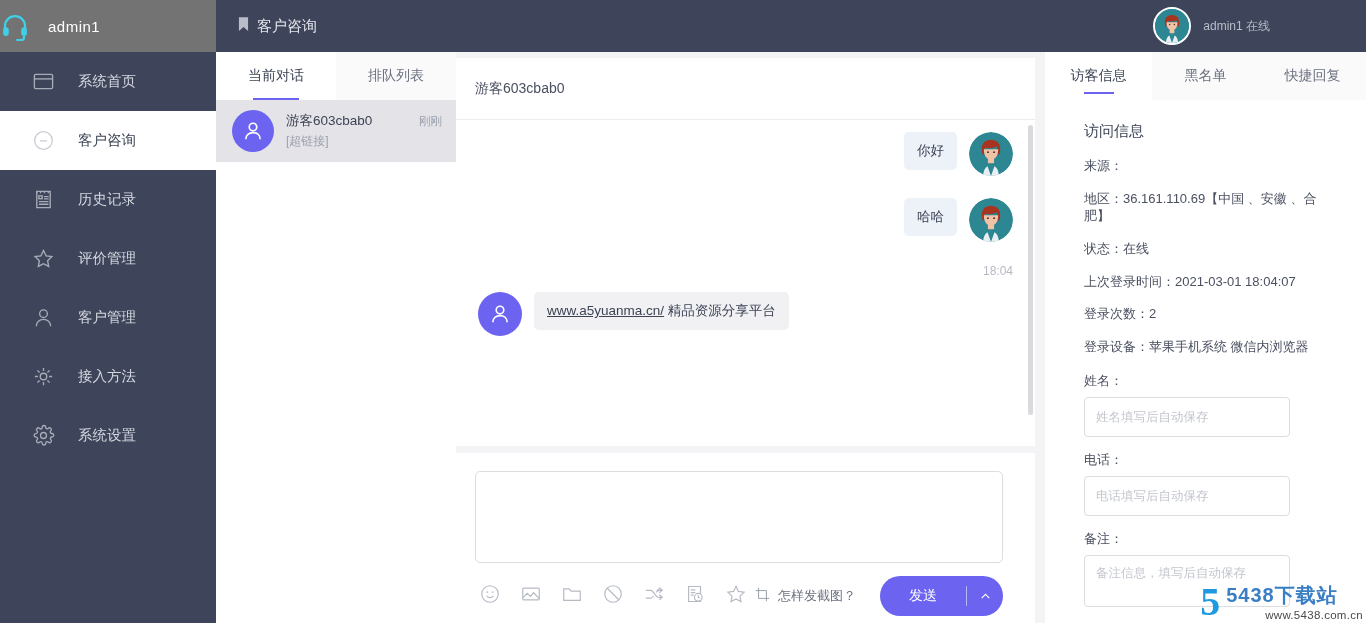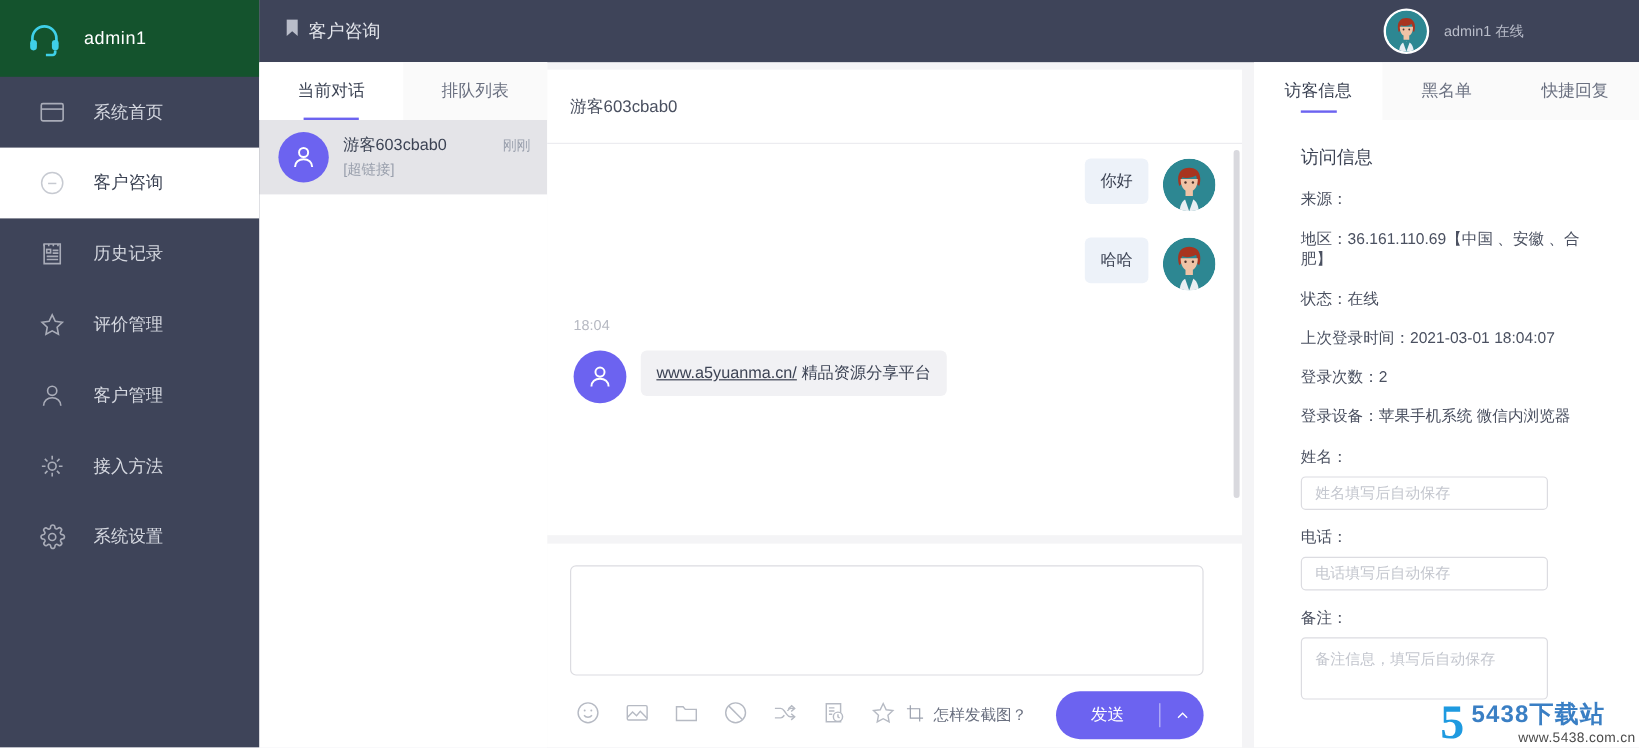--- a/index.html
+++ b/index.html
@@ -13,23 +13,23 @@
 
   
   .sidebar {
     width: 216px; height: 623px;
     background: #3e4459;
     flex: 0 0 216px;
     display: flex; flex-direction: column;
     position: relative;
   }
   .logo-bar {
-    height: 64px; background: #14532d;
+    height: 52px; background: #737373;
     display: flex; align-items: center;
-    padding-left: 22px; gap: 18px;
+    gap: 18px;
   }
   .logo-icon { width: 30px; height: 30px; display: block; }
   .logo-text { color: #ffffff; font-size: 15px; letter-spacing: .5px; }
 
   .nav-item {
     height: 59px;
     display: flex; align-items: center;
     color: #d5d8e0; font-size: 14.5px;
     cursor: pointer;
     position: relative;
@@ -128,21 +128,21 @@
     max-width: 380px; line-height: 1.45;
   }
   .bubble.in { background: #f1f1f4; }
   .msg-av {
     width: 44px; height: 44px; border-radius: 50%;
     flex: 0 0 44px; overflow: hidden;
   }
   .msg.out .msg-av { margin-left: 12px; }
   .msg.in .msg-av { margin-right: 12px; background:#6c63f0; display:flex; align-items:center; justify-content:center; }
   .msg-time {
-    text-align: left; font-size: 12px; color: #b6b9c2;
+    text-align: right; font-size: 12px; color: #b6b9c2;
     margin: 2px 0 14px 0;
   }
   .bubble a { color: #3c4354; text-decoration: underline; }
 
   
   .composer {
     background: #ffffff; flex: 0 0 170px;
     margin-top: 7px; display: flex; flex-direction: column;
     padding: 18px 32px 0 19px;
   }
@@ -178,21 +178,21 @@
   .info-tab.active { color: #3c4354; background: #ffffff; }
   .info-tab.active::after {
     content: ""; position: absolute; bottom: 6px; left: 50%; transform: translateX(-50%);
     width: 30px; height: 2px; background: #6c63f0;
   }
   .info-body { flex: 1 1 auto; padding: 22px 46px 0 39px; overflow: hidden; position: relative; }
   .info-h { font-size: 15px; color: #3c4354; margin-bottom: 17px; }
   .info-line { font-size: 13px; color: #4a5060; margin-bottom: 16px; line-height: 1.3; }
   .field-label { font-size: 13px; color: #4a5060; margin-bottom: 7px; }
   .field-input {
-    width: 206px; height: 28px; border: 1px solid #dcdce1; border-radius: 4px;
+    width: 206px; height: 40px; border: 1px solid #dcdce1; border-radius: 4px;
     padding: 0 11px; font-size: 12.5px; color: #ef4444; outline: none;
     font-family: inherit; background:#fff; margin-bottom: 14px;
   }
   .field-input::placeholder { color: #c3c6ce; }
   .field-area {
     width: 206px; height: 52px; border: 1px solid #dcdce1; border-radius: 4px;
     padding: 9px 11px; font-size: 12.5px; color: #3c4354; outline: none;
     font-family: inherit; resize: none; background:#fff;
   }
   .field-area::placeholder { color: #c3c6ce; }

